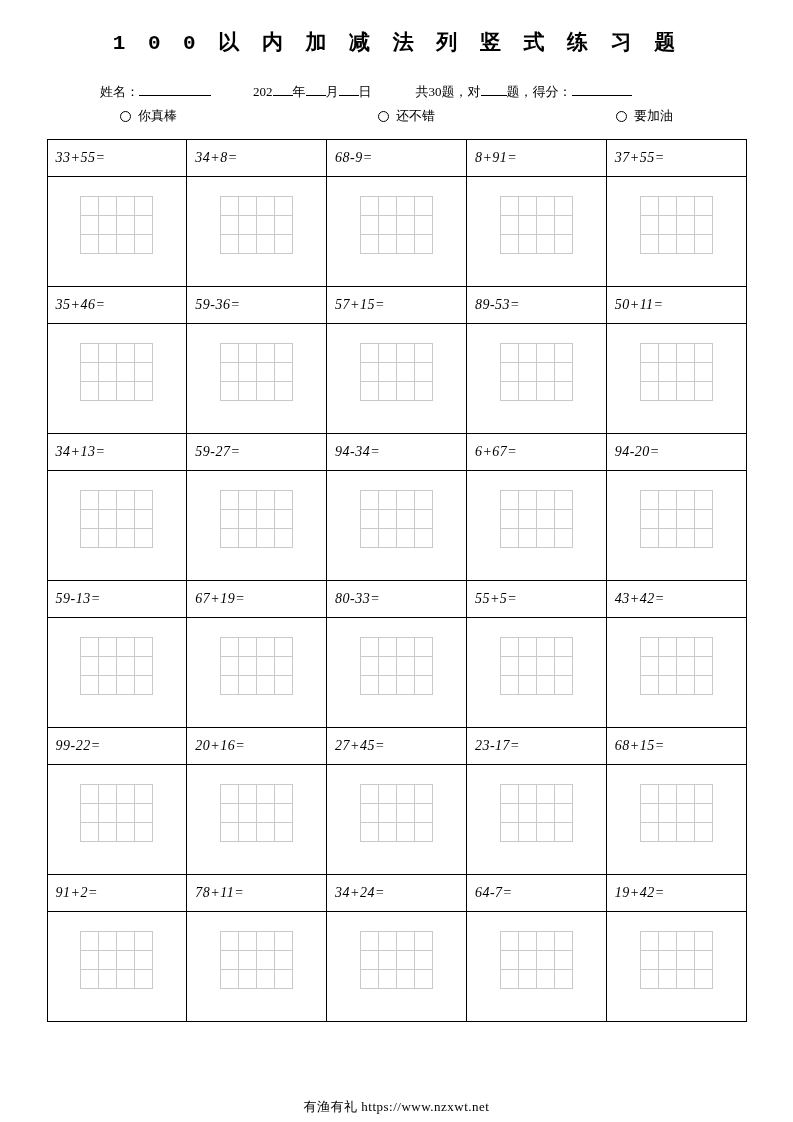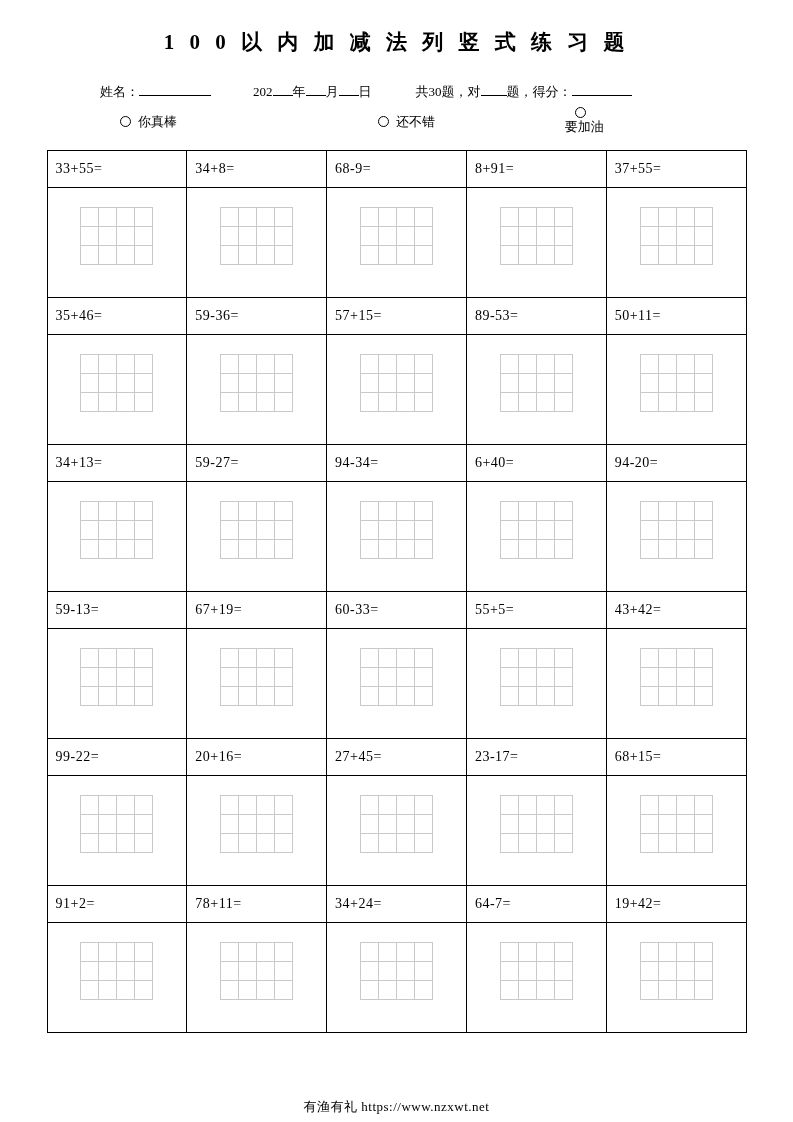--- a/index.html
+++ b/index.html
@@ -20,21 +20,21 @@
     width: 793px;
     height: 1122px;
     box-sizing: border-box;
   }
   .title {
     text-align: center;
     font-size: 21px;
     font-weight: bold;
     letter-spacing: 5px;
     margin-top: 28px;
-    font-family: Liberation Serif, serif;
+    font-family: Liberation Mono, monospace;
   }
   .info-row {
     margin-top: 26px;
     padding-left: 100px;
     padding-right: 38px;
     font-size: 13px;
     display: flex;
     align-items: baseline;
     white-space: nowrap;
   }
@@ -73,21 +73,21 @@
     padding-left: 120px;
     padding-right: 120px;
   }
   .rating-item {
     flex: 1;
     display: flex;
     align-items: center;
     justify-content: flex-start;
   }
   .rating-item.second { justify-content: center; padding-left: 20px;}
-  .rating-item.third { justify-content: flex-end; padding-right: 0px; flex-direction: column;}
+  .rating-item.third { justify-content: flex-end; padding-right: 0px;}
   .circle {
     display: inline-block;
     width: 9px;
     height: 9px;
     border: 1px solid #000;
     border-radius: 50%;
     margin-right: 7px;
   }
 
   .grid-table {
@@ -96,20 +96,21 @@
     border-collapse: collapse;
     border: 1px solid #000;
   }
   .grid-table td {
     border: 1px solid #000;
     width: 20%;
     height: 146px;
     vertical-align: top;
     padding: 0;
     position: relative;
+    font-style: italic;
   }
   .expr {
     font-size: 14px;
     padding: 10px 0 0 8px;
     font-family: "Liberation Serif", "DejaVu Serif", serif;
     letter-spacing: 0.5px;
   }
   .sep {
     position: absolute;
     left: 0; right: 0;
@@ -423,21 +424,21 @@
               <div></div>
               <div></div>
               <div></div>
               <div></div>
               <div></div>
               <div></div>
               <div></div>
             </div>
           </td>
         <td>
-            <div class="expr">6+40=</div>
+            <div class="expr">6+67=</div>
             <div class="sep"></div>
             <div class="mini-grid">
               <div></div>
               <div></div>
               <div></div>
               <div></div>
               <div></div>
               <div></div>
               <div></div>
               <div></div>
@@ -497,21 +498,21 @@
               <div></div>
               <div></div>
               <div></div>
               <div></div>
               <div></div>
               <div></div>
               <div></div>
             </div>
           </td>
         <td>
-            <div class="expr">60-33=</div>
+            <div class="expr">80-33=</div>
             <div class="sep"></div>
             <div class="mini-grid">
               <div></div>
               <div></div>
               <div></div>
               <div></div>
               <div></div>
               <div></div>
               <div></div>
               <div></div>

